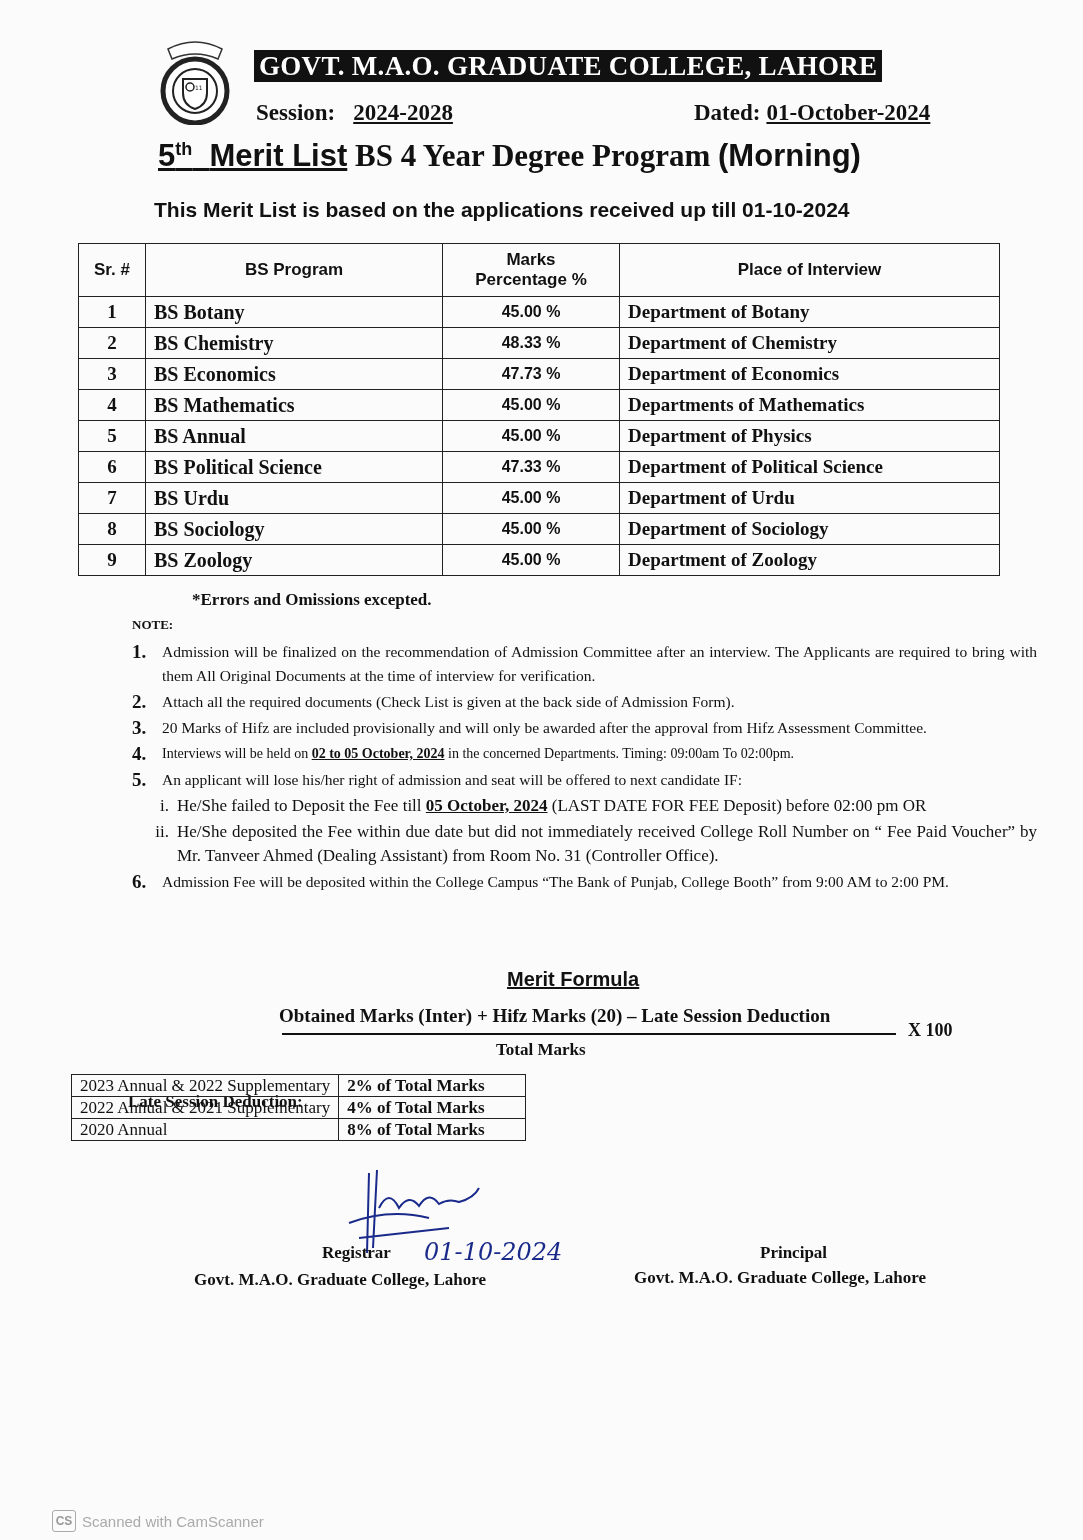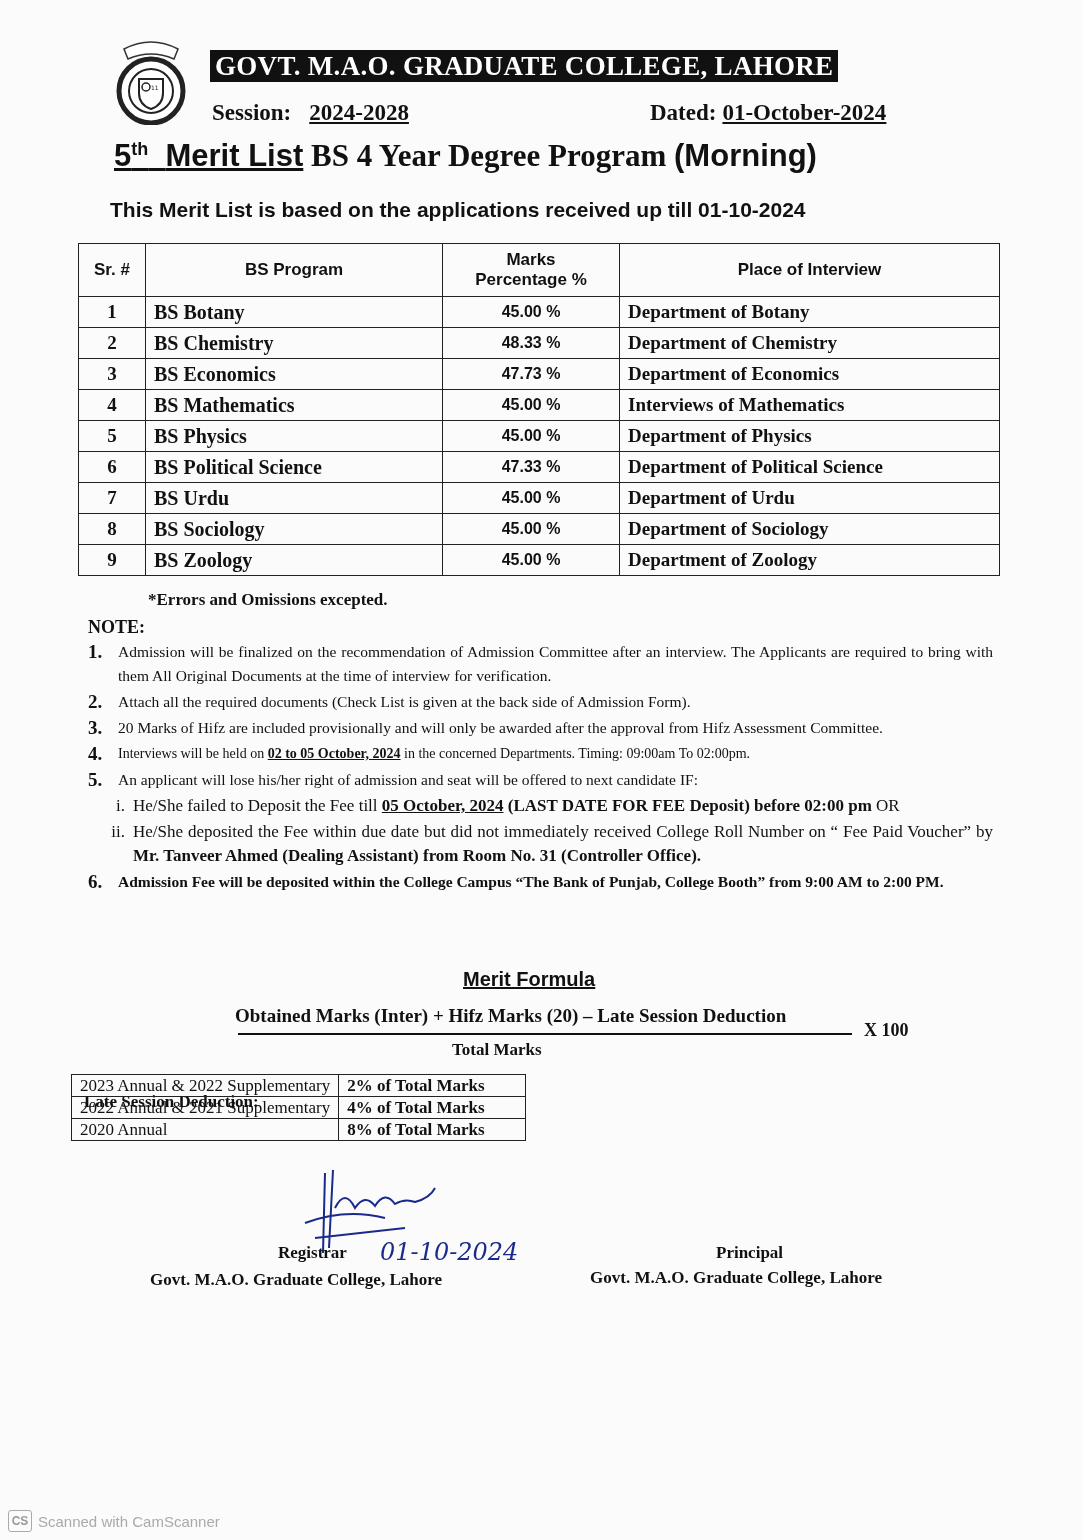--- a/index.html
+++ b/index.html
@@ -1,46 +1,46 @@
 <!DOCTYPE html>
 <html><head>
 <meta charset="utf-8">
 <style>
   html, body { margin:0; padding:0; }
   body { width:1083px; height:1540px; background:#fbfbfb; position:relative; overflow:hidden; font-family:"Liberation Serif", serif; color:#111; }
-  .abs { position:absolute; }
+  .abs { position:absolute;margin-left:44px; }
   .logo { left:110px; top:35px; width:82px; height:90px; }
   .college-title { left:210px; top:50px; background:#111; color:#fff; font-family:"Liberation Serif", serif; font-weight:bold; font-size:27px; padding:0 5px; line-height:32px; letter-spacing:0.3px; }
   .session-row { left:212px; top:100px; font-size:23px; font-weight:bold; }
   .session-row .val { text-decoration:underline; margin-left:18px; }
   .dated-row { left:650px; top:100px; font-size:23px; font-weight:bold; }
   .dated-row .val { text-decoration:underline; margin-left:6px; }
   .merit-heading { left:114px; top:138px; font-size:31px; font-weight:bold; white-space:nowrap; }
   .merit-heading .ml { font-family:"Liberation Sans", sans-serif; text-decoration:underline; }
   .merit-heading sup { font-size:18px; }
   .merit-heading .prog { font-family:"Liberation Serif", serif; }
   .merit-heading .morning { font-family:"Liberation Sans", sans-serif; }
   .basis { left:110px; top:198px; font-family:"Liberation Sans", sans-serif; font-weight:bold; font-size:21px;text-align:center; }
   table.merit { position:absolute; left:78px; top:243px; border-collapse:collapse; width:922px; }
   table.merit th, table.merit td { border:1.5px solid #222; padding:0 8px; height:30px; }
   table.merit th { font-family:"Liberation Sans", sans-serif; font-weight:bold; font-size:17px; height:52px; }
   table.merit td.sr { text-align:center; font-weight:bold; font-size:19px; width:50px; }
   table.merit td.prog { font-weight:bold; font-size:20px; width:280px; }
   table.merit td.pct { text-align:center; font-family:"Liberation Sans", sans-serif; font-weight:bold; font-size:16px; width:160px; }
   table.merit td.place { font-weight:bold; font-size:19px; }
   .errors { left:148px; top:590px; font-weight:bold; font-size:17px; }
-  .note-title { left:88px; top:617px; font-weight:bold; font-size:18px; }
+  .note-title { left:88px; top:617px; font-weight:bold; font-size:13px; }
   .notes { left:88px; top:640px; width:905px; font-size:15.5px; line-height:24px; }
   .note { display:flex; margin-bottom:2px; }
   .note .num { width:30px; flex:none; font-weight:bold; font-size:19px; }
   .note .txt { flex:1; text-align:justify; }
   .note.sub .num { width:37px; font-size:17px; font-weight:normal; text-align:right; padding-right:8px; }
   .note.sub .txt { font-size:17px; }
   .u { text-decoration:underline; font-weight:bold; }
-  .b { font-weight:bold; }
+  .b { font-weight:normal; }
   .formula-title { left:463px; top:968px; font-family:"Liberation Sans", sans-serif; font-weight:bold; font-size:20px; text-decoration:underline; }
   .numerator { left:235px; top:1005px; font-weight:bold; font-size:19px; }
   .frac-line { left:238px; top:1033px; width:614px; height:2px; background:#111; }
   .x100 { left:864px; top:1020px; font-weight:bold; font-size:18px; }
   .denominator { left:452px; top:1040px; font-weight:bold; font-size:17px; }
   .late-label { left:84px; top:1092px; font-weight:bold; font-size:17px; }
   table.late { position:absolute; left:71px; top:1074px; border-collapse:collapse; }
   table.late td { border:1.5px solid #222; font-size:17px; padding:0 8px; height:21px; line-height:21px; }
   table.late td.ded { font-weight:bold; width:170px; }
   .sig { left:285px; top:1168px; width:260px; height:100px; }
@@ -110,25 +110,25 @@
       <tr>
         <td class="sr">3</td>
         <td class="prog">BS Economics</td>
         <td class="pct">47.73 %</td>
         <td class="place">Department of Economics</td>
       </tr>
       <tr>
         <td class="sr">4</td>
         <td class="prog">BS Mathematics</td>
         <td class="pct">45.00 %</td>
-        <td class="place">Interviews of Mathematics</td>
+        <td class="place">Departments of Mathematics</td>
       </tr>
       <tr>
         <td class="sr">5</td>
-        <td class="prog">BS Physics</td>
+        <td class="prog">BS Annual</td>
         <td class="pct">45.00 %</td>
         <td class="place">Department of Physics</td>
       </tr>
       <tr>
         <td class="sr">6</td>
         <td class="prog">BS Political Science</td>
         <td class="pct">47.33 %</td>
         <td class="place">Department of Political Science</td>
       </tr>
       <tr>

